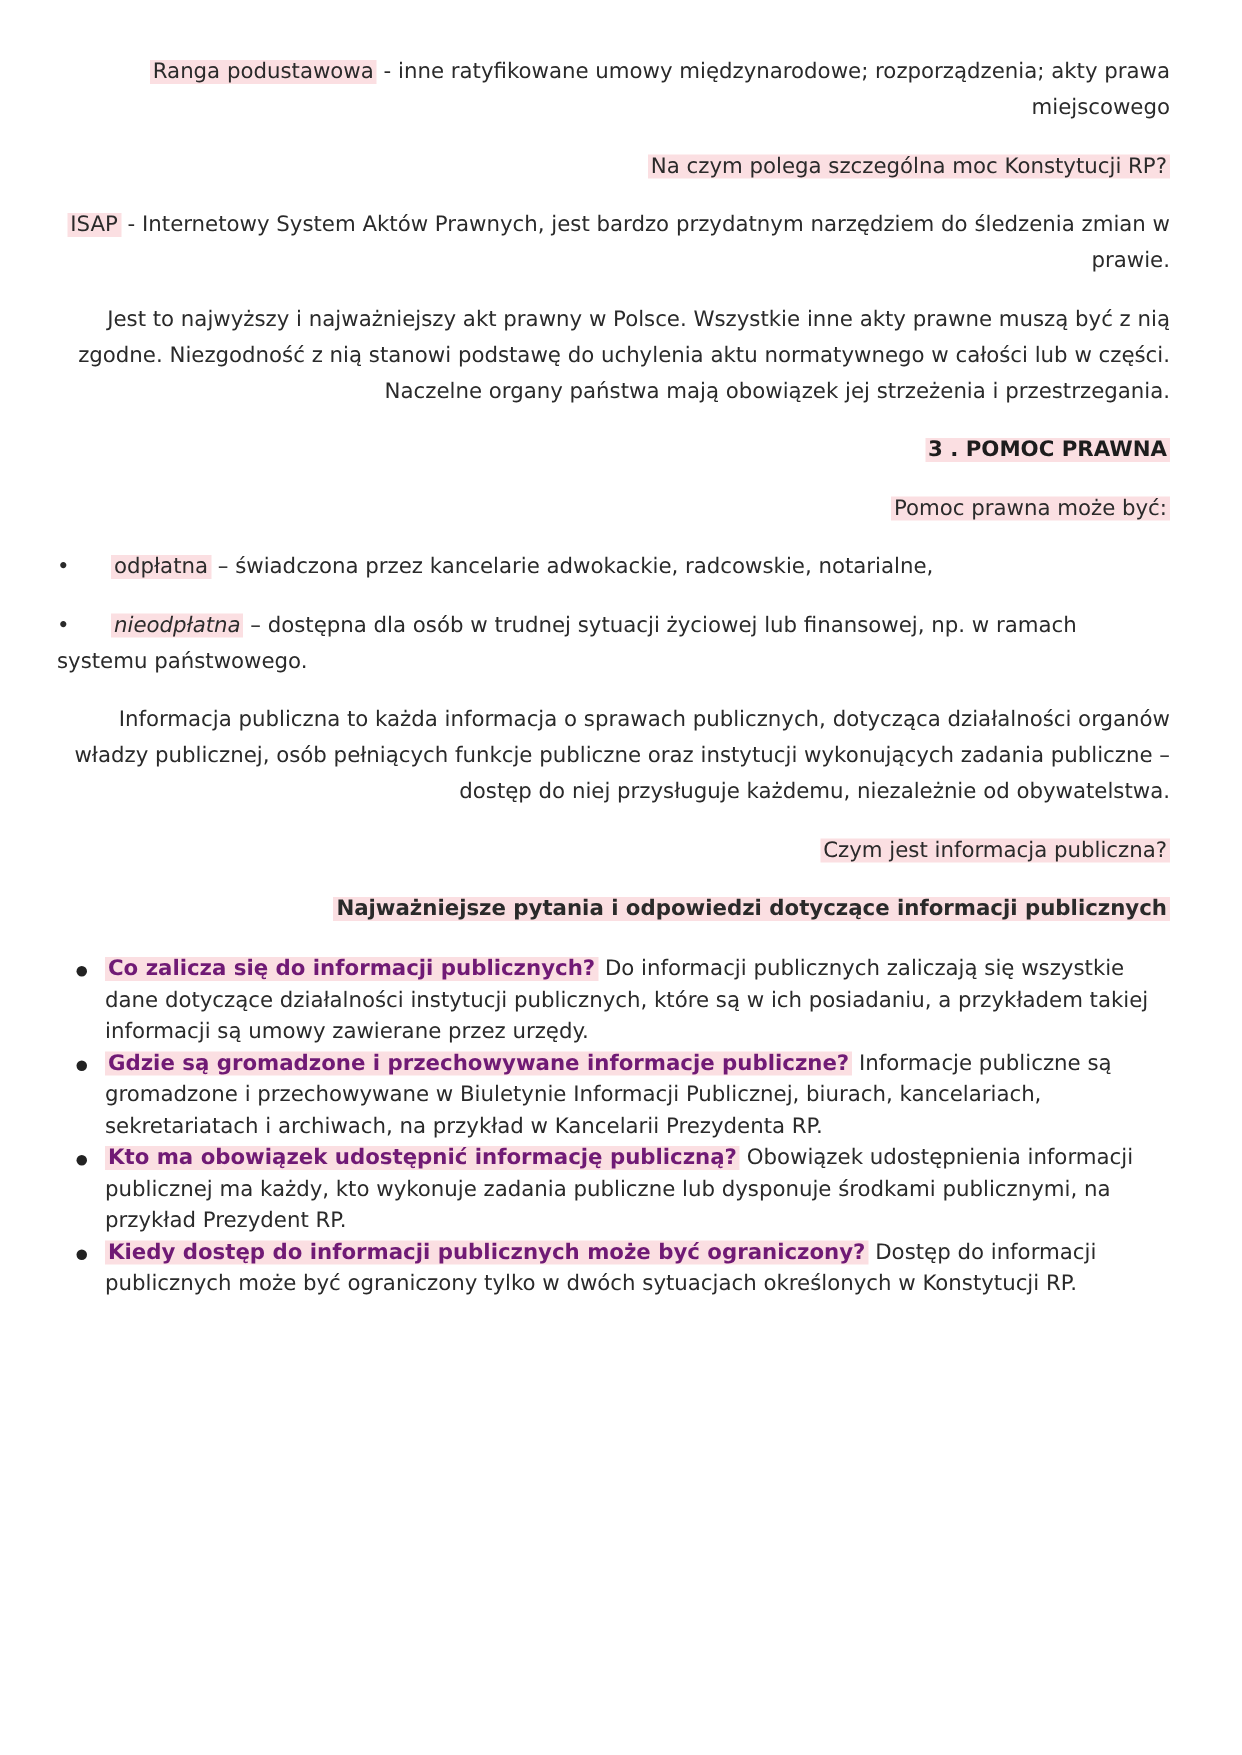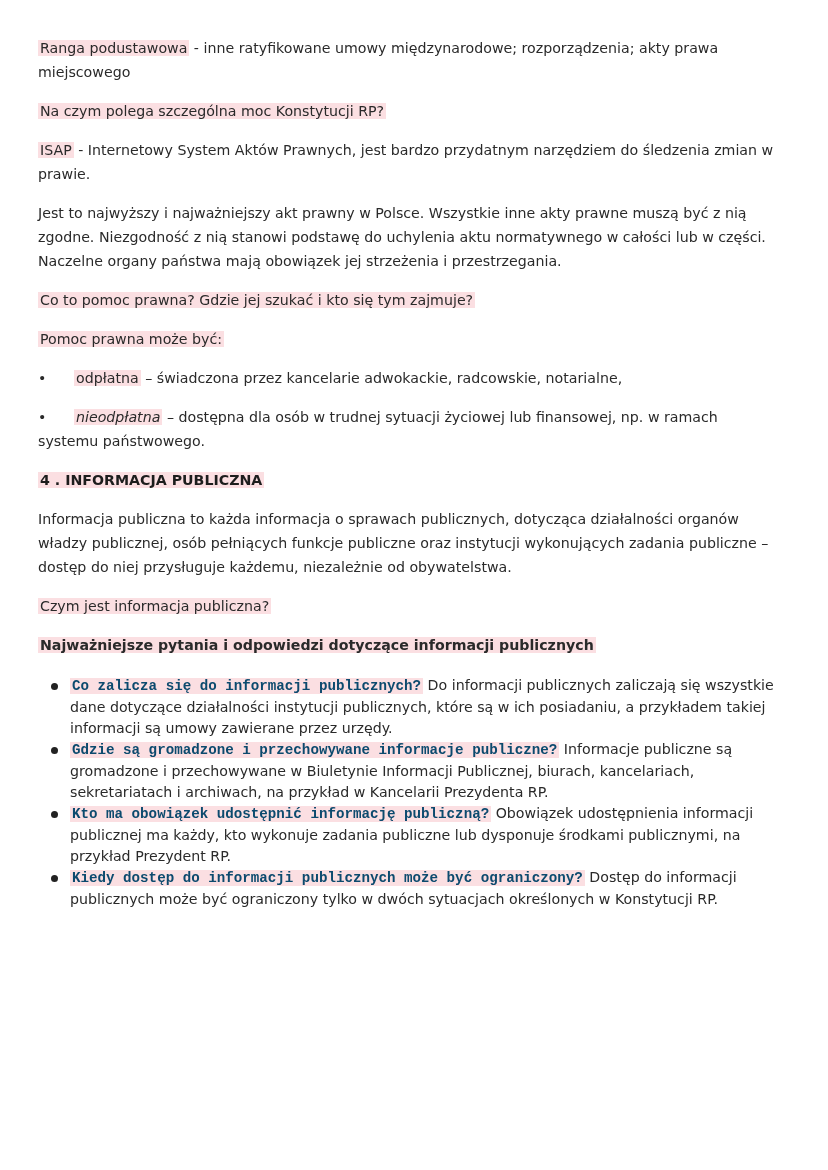--- a/index.html
+++ b/index.html
@@ -6,59 +6,58 @@
   body {
     width: 828px; height: 1170px; overflow: hidden;
     font-family: "DejaVu Sans", sans-serif;
     color: #2a2a2a;
     font-size: 14.2px;
     line-height: 24px;
   }
   .page { position: relative; padding: 36px 48px 0 38px; }
   p { margin: 0; }
   .hl { background: #fbdfe2; padding: 0 2px; }
-  .blk { margin-bottom: 15px; }
+  .blk { margin-bottom: 15px; text-align: right; }
   .h { font-weight: bold; color: #1d1d1d; }
   .dotitem { position: relative; padding-left: 36px; margin-bottom: 15px; }
   .dotitem .dot { position: absolute; left: 0; top: 0; width: 12px; }
   ul.qa { margin: 0; padding: 0; list-style: none; }
   ul.qa li { position: relative; padding-left: 32px; line-height: 21px; }
   ul.qa li .bul { position: absolute; left: 13px; top: 8px; width: 7px; height: 7px; border-radius: 50%; background: #222; }
-  ul.qa li b { font-weight: bold; color: #0c4a6e; font-family: Liberation Mono, monospace; }
+  ul.qa li b { font-weight: bold; color: #701a75; }
 </style>
 </head>
 <body>
 
 <div class="page">
 
   <p class="blk"><span class="hl">Ranga podustawowa</span><span> - inne ratyfikowane umowy międzynarodowe; rozporządzenia; akty prawa miejscowego</span></p>
 
   <p class="blk"><span class="hl">Na czym polega szczególna moc Konstytucji RP?</span></p>
 
   <p class="blk"><span class="hl">ISAP</span><span> - Internetowy System Aktów Prawnych, jest bardzo przydatnym narzędziem do śledzenia zmian w prawie.</span></p>
 
   <p class="blk">Jest to najwyższy i najważniejszy akt prawny w Polsce. Wszystkie inne akty prawne muszą być z nią zgodne. Niezgodność z nią stanowi podstawę do uchylenia aktu normatywnego w całości lub w części. Naczelne organy państwa mają obowiązek jej strzeżenia i przestrzegania.</p>
 
 
+  <p class="blk"><span class="hl h">3 . POMOC PRAWNA</span></p>
 
-  <p class="blk"><span class="hl">Co to pomoc prawna? Gdzie jej szukać i kto się tym zajmuje?</span></p>
 
 
   <p class="blk"><span class="hl">Pomoc prawna może być:</span></p>
 
   <div class="dotitem">
     <span class="dot">•</span>
     <span class="hl">odpłatna</span><span> – świadczona przez kancelarie adwokackie, radcowskie, notarialne,</span>
   </div>
 
   <div class="dotitem" style="padding-left:0;text-indent:36px;">
     <span class="dot" style="text-indent:0;">•</span><span class="hl" style="text-indent:0;font-style:italic;">nieodpłatna</span><span> – dostępna dla osób w trudnej sytuacji życiowej lub finansowej, np. w ramach systemu państwowego.</span>
   </div>
 
-  <p class="blk"><span class="hl h">4 . INFORMACJA PUBLICZNA</span></p>
 
   <p class="blk">Informacja publiczna to każda informacja o sprawach publicznych, dotycząca działalności organów władzy publicznej, osób pełniących funkcje publiczne oraz instytucji wykonujących zadania publiczne – dostęp do niej przysługuje każdemu, niezależnie od obywatelstwa.</p>
 
   <p class="blk"><span class="hl">Czym jest informacja publiczna?</span></p>
 
   <p class="blk" style="margin-bottom:18px;font-weight:bold;"><span class="hl">Najważniejsze pytania i odpowiedzi dotyczące informacji publicznych</span></p>
 
   <ul class="qa">
     <li><span class="bul"></span><b class="hl">Co zalicza się do informacji publicznych?</b><span> Do informacji publicznych zaliczają się wszystkie dane dotyczące działalności instytucji publicznych, które są w ich posiadaniu, a przykładem takiej informacji są umowy zawierane przez urzędy.</span></li>
     <li><span class="bul"></span><b class="hl">Gdzie są gromadzone i przechowywane informacje publiczne?</b><span> Informacje publiczne są gromadzone i przechowywane w Biuletynie Informacji Publicznej, biurach, kancelariach, sekretariatach i archiwach, na przykład w Kancelarii Prezydenta RP.</span></li>

